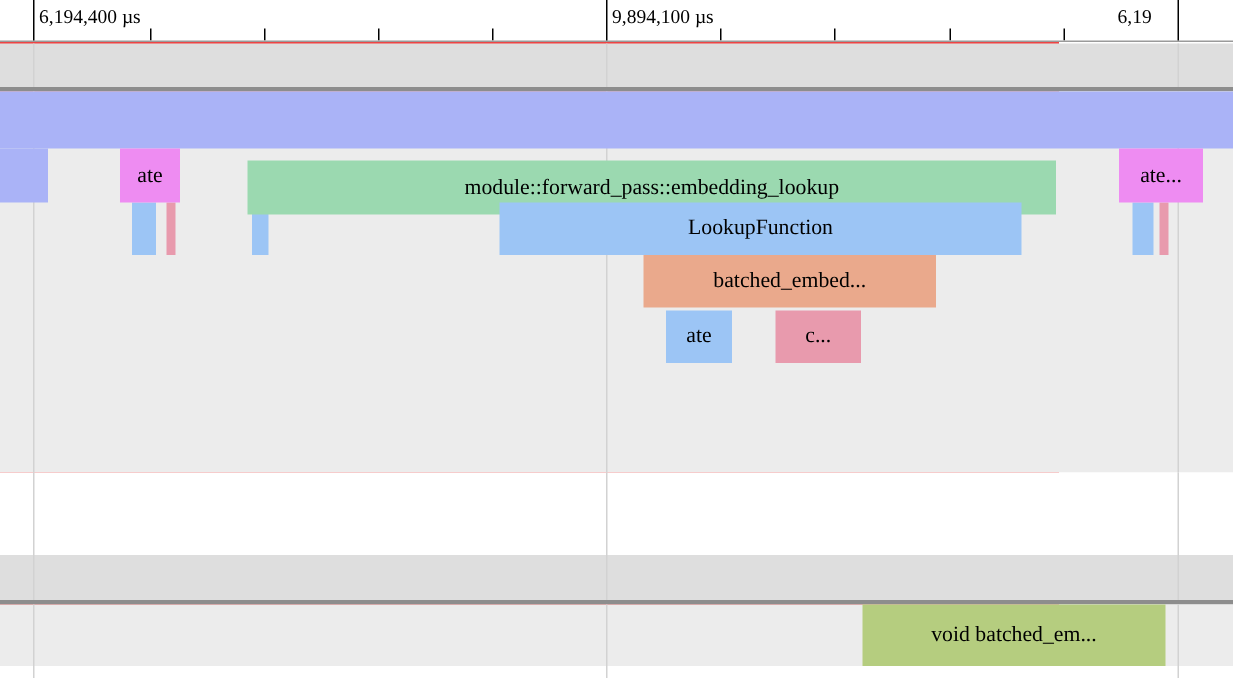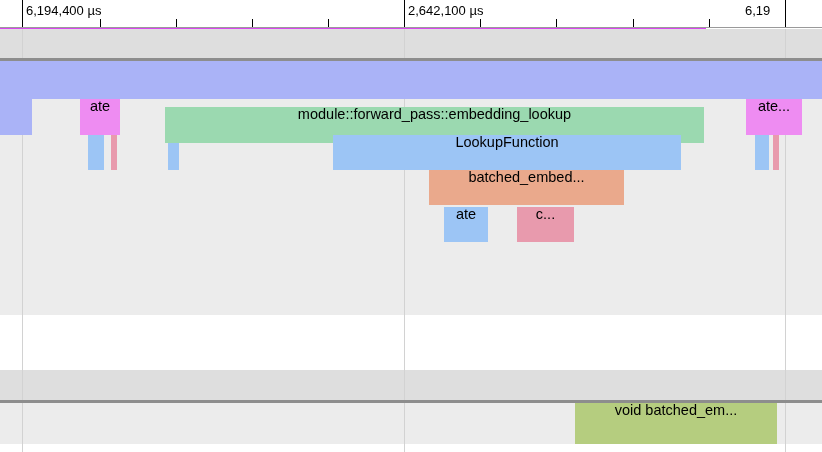--- a/index.html
+++ b/index.html
@@ -12,21 +12,22 @@
     height: 452px;
     overflow: hidden;
     font-family: "Liberation Sans", sans-serif;
     -webkit-font-smoothing: antialiased;
   }
 
   #viewport {
     position: relative;
     width: 706px;
     height: 452px;
-    background: #d946ef;
+    background: #ef4444;
+    font-family: Liberation Serif, serif;
   }
 
   
   .ruler {
     position: absolute;
     left: 0; top: 0;
     width: 822px;
     height: 28px;
     background: #ffffff;
     border-bottom: 1px solid #9a9a9a;
@@ -88,20 +89,21 @@
     position: absolute;
     width: 1px;
     background: #d2d2d2;
   }
 
   
   .bar {
     position: absolute;
     box-sizing: border-box;
     display: flex;
+    align-items: center;
     justify-content: center;
     font-size: 14.5px;
     color: #000000;
     white-space: nowrap;
     overflow: hidden;
     line-height: 1;
   }
 
   .stub {
     position: absolute;
@@ -109,21 +111,21 @@
 </style>
 </head>
 <body>
 
 <div id="viewport">
 
   <div class="ruler" id="ruler">
       <div class="tick-major" style="left: 22px;"></div>
       <div class="tick-label" style="left: 26px;">6,194,400 µs</div>
       <div class="tick-major" style="left: 404px;"></div>
-      <div class="tick-label" style="left: 408px;">2,642,100 µs</div>
+      <div class="tick-label" style="left: 408px;">9,894,100 µs</div>
       <div class="tick-major" style="left: 785px;"></div>
       <div class="tick-label" style="left: 745px;">6,19</div>
       <div class="tick-minor" style="left: 100px;"></div>
       <div class="tick-minor" style="left: 176px;"></div>
       <div class="tick-minor" style="left: 252px;"></div>
       <div class="tick-minor" style="left: 328px;"></div>
       <div class="tick-minor" style="left: 480px;"></div>
       <div class="tick-minor" style="left: 556px;"></div>
       <div class="tick-minor" style="left: 633px;"></div>
       <div class="tick-minor" style="left: 709px;"></div>

